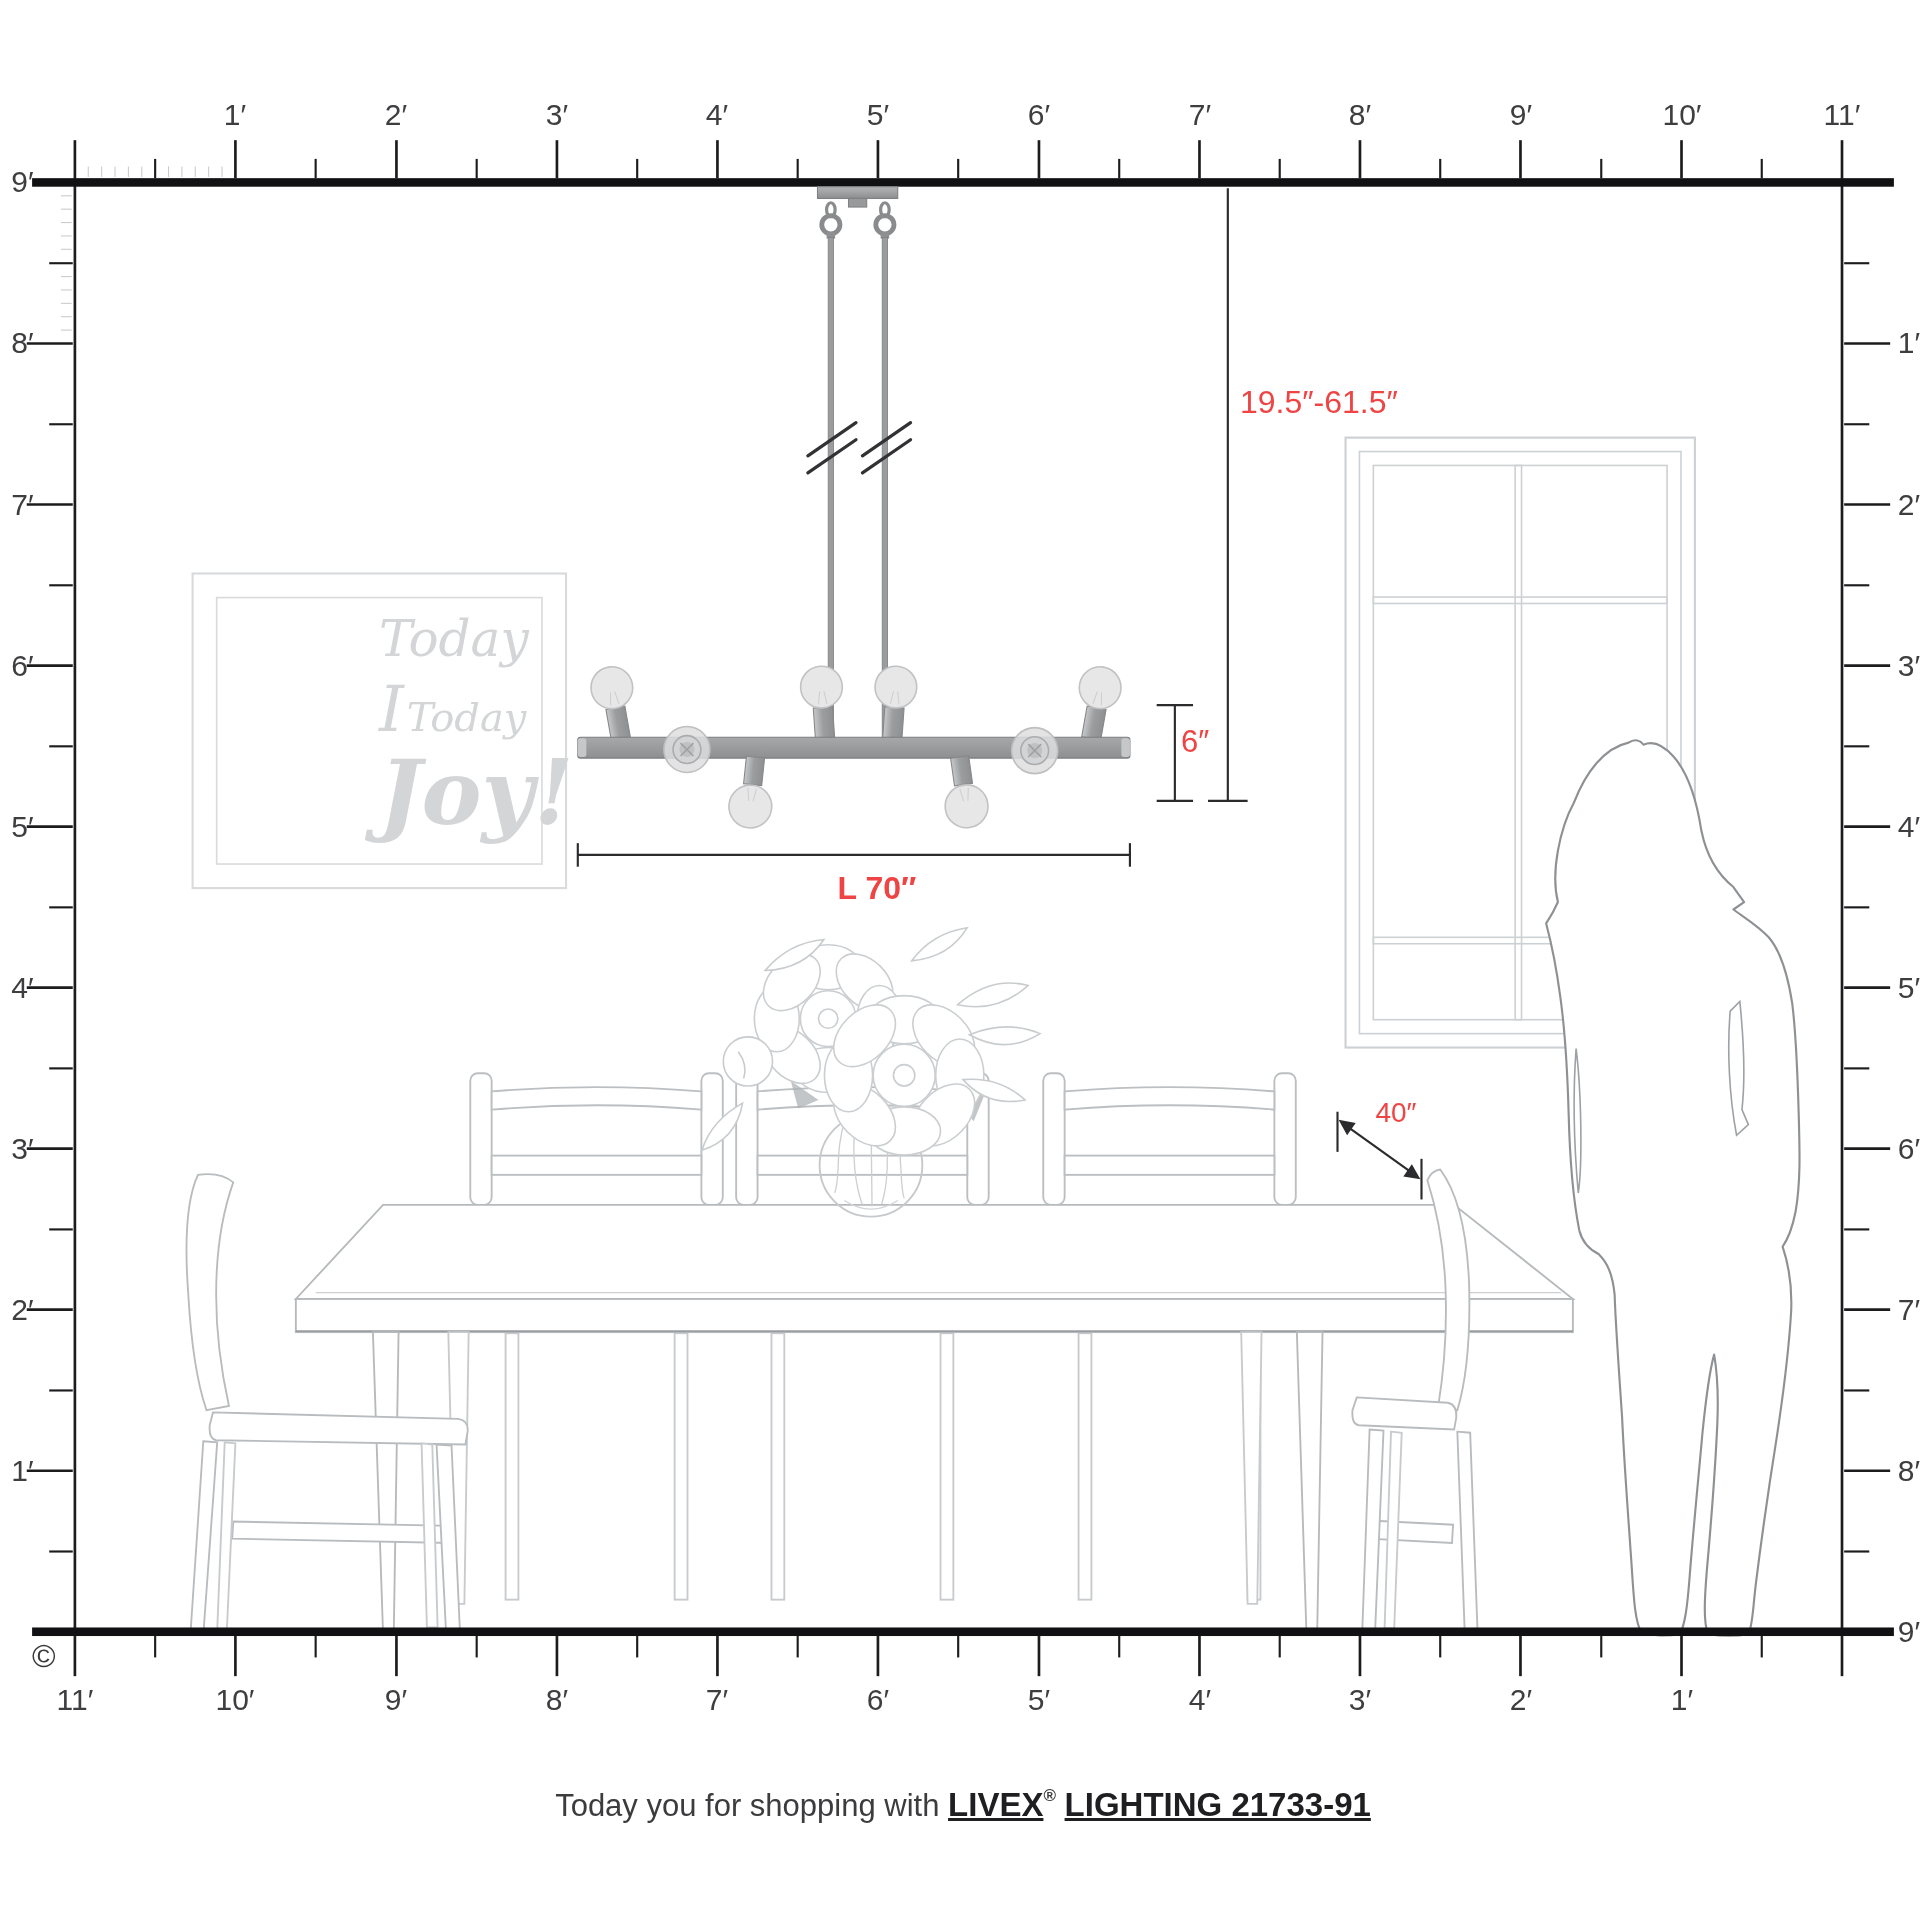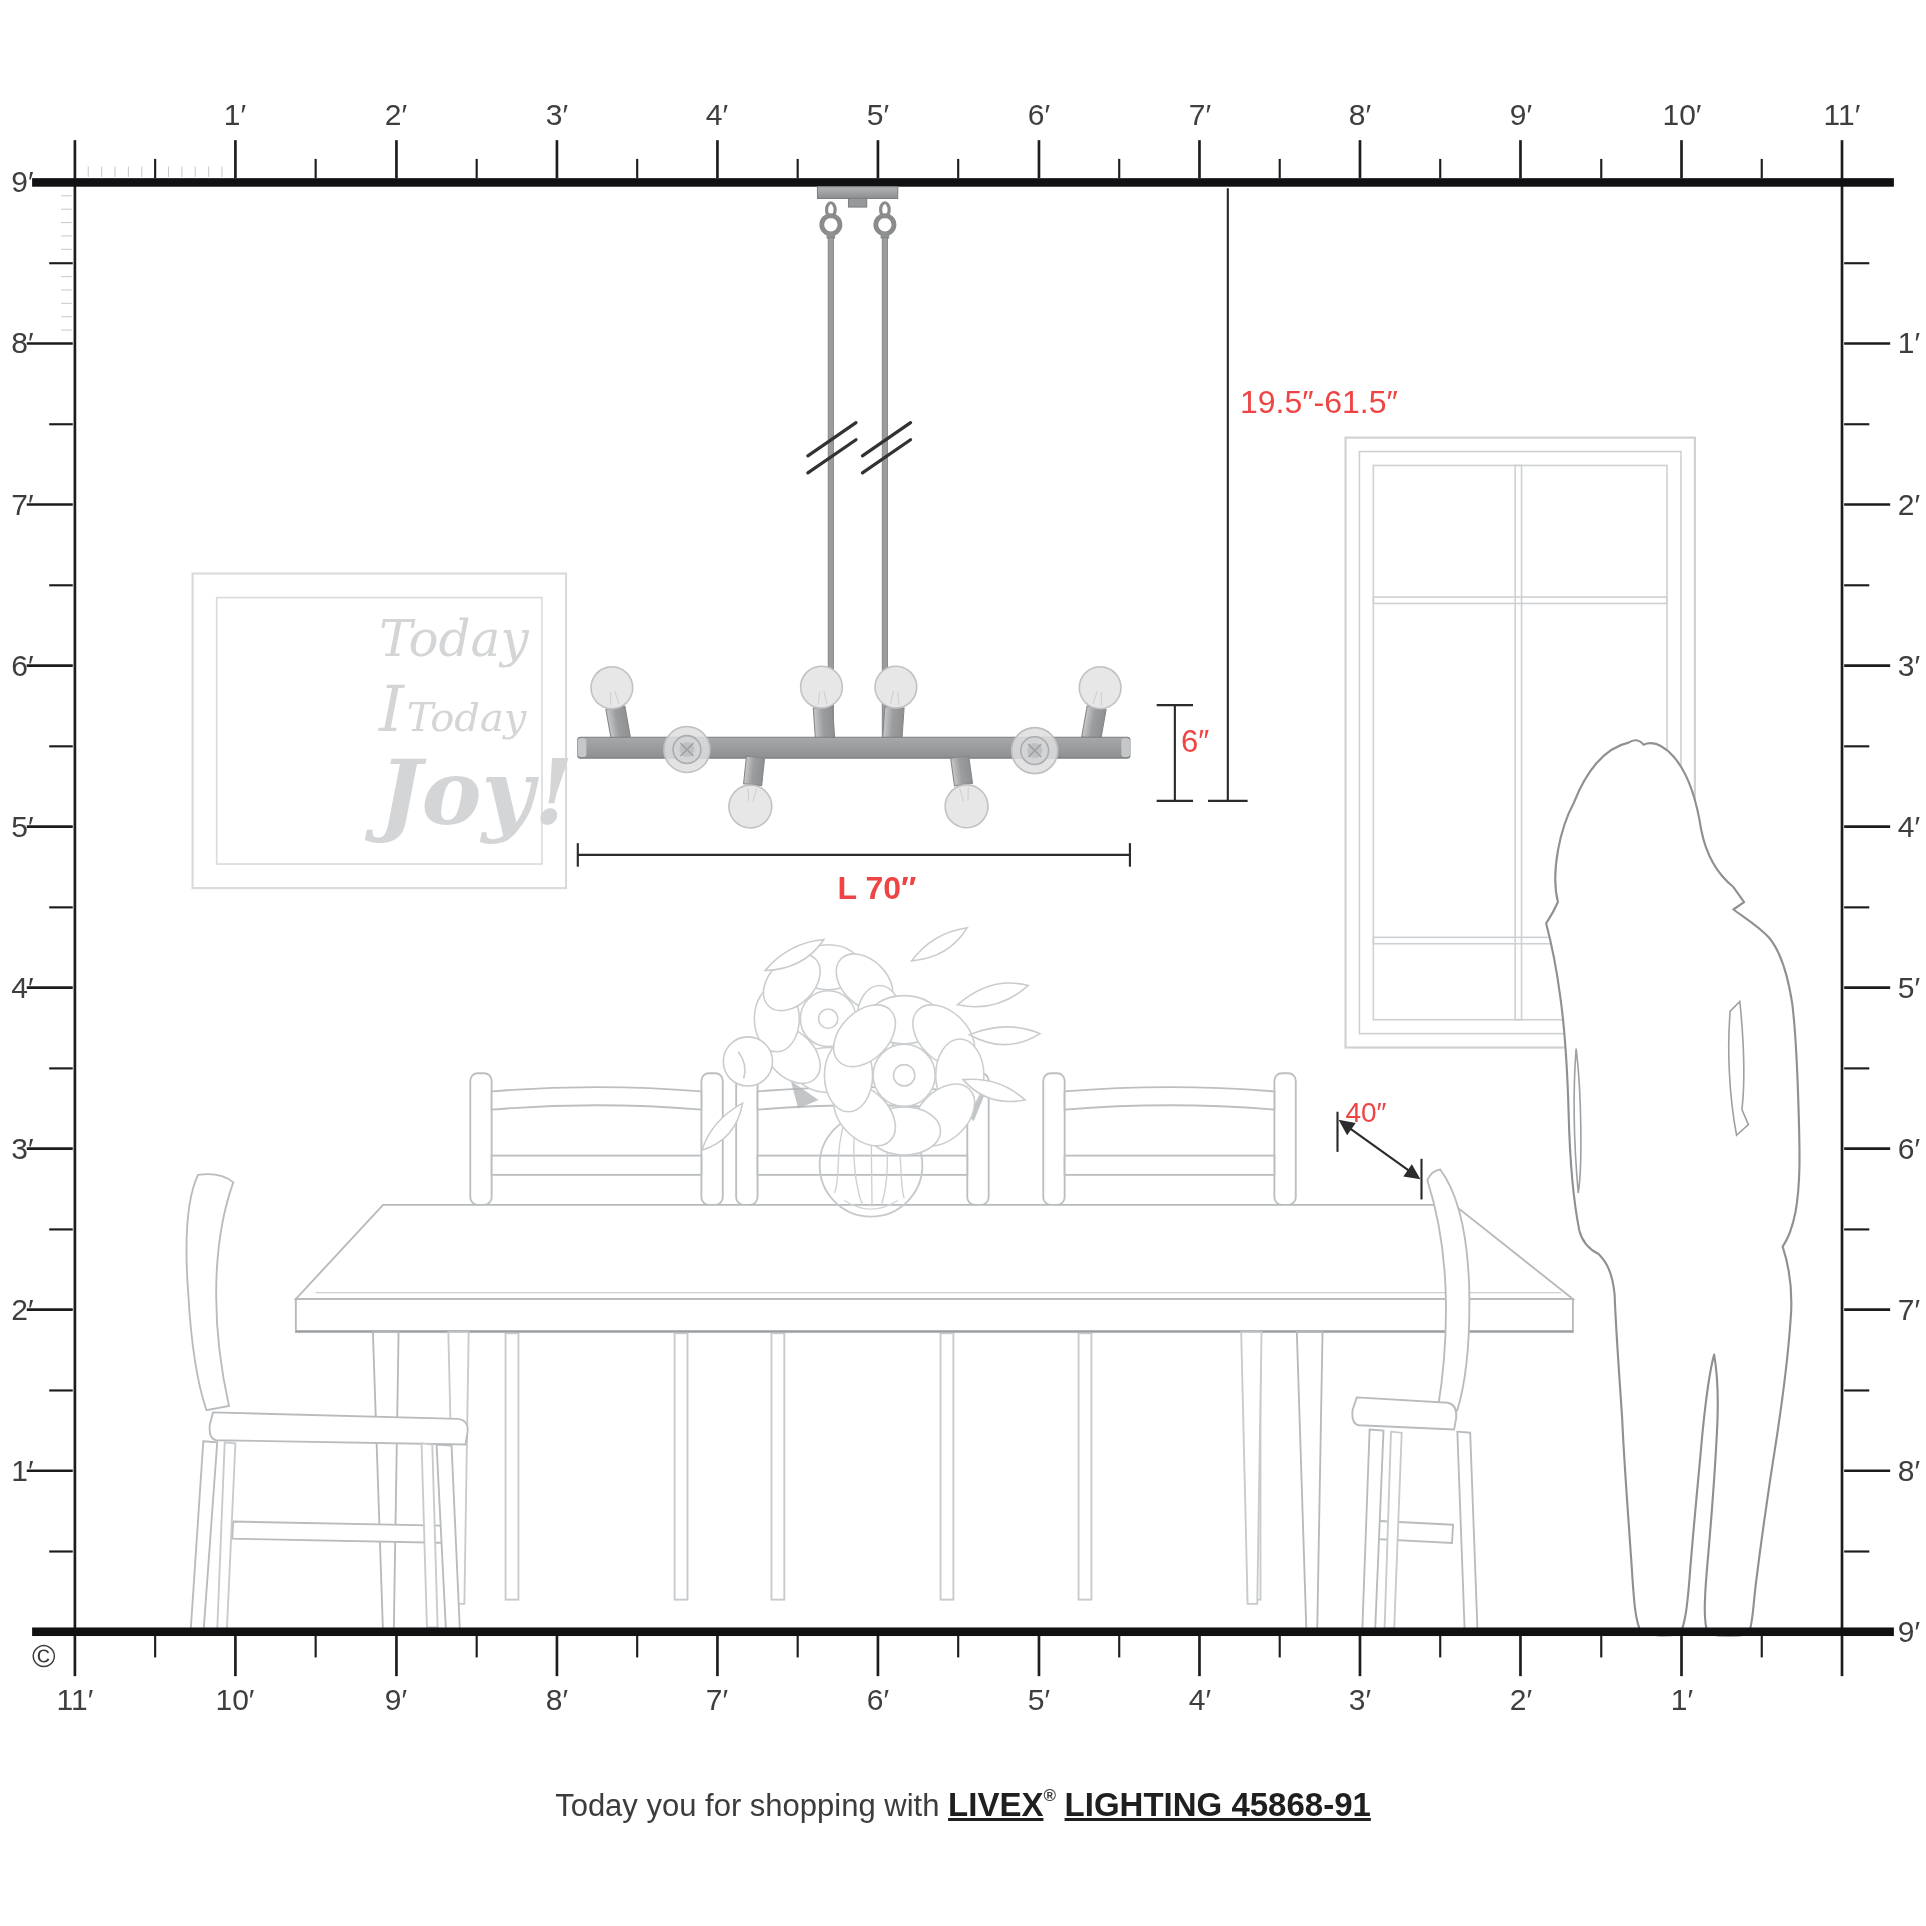--- a/index.html
+++ b/index.html
@@ -471,34 +471,34 @@
   <div class="lbl vcenter" style="left:1909px;top:827px">4′</div>
   <div class="lbl vcenter" style="left:1909px;top:988px">5′</div>
   <div class="lbl vcenter" style="left:1909px;top:1149px">6′</div>
   <div class="lbl vcenter" style="left:1909px;top:1310px">7′</div>
   <div class="lbl vcenter" style="left:1909px;top:1471px">8′</div>
   <div class="lbl vcenter" style="left:1909px;top:1632px">9′</div>
 
   <div class="dim" style="left:1240px;top:384px;">19.5″-61.5″</div>
   <div class="dim" style="left:1181px;top:724px;font-size:31px;">6″</div>
   <div class="dim center" style="left:877px;top:870px;font-weight:600;">L 70″</div>
-  <div class="dim center" style="left:1366px;top:1097px;font-size:28px;">40″</div>
+  <div class="dim center" style="left:1396px;top:1097px;font-size:28px;">40″</div>
 
   <div id="art-text">
     <div class="row" style="font-size:50px;">Today</div>
     <div class="row" style="margin-top:5.4px;">
       <span style="font-size:63px;">I</span>
       <span style="font-size:40px;">Today</span>
     </div>
     <div class="row" style="font-size:90px;font-weight:700;margin-top:-7.5px;">Joy!</div>
   </div>
 
   <div id="copyright">©</div>
 
   <div id="footer">
     <span>Today you for shopping with</span>
     <span> </span>
     <span class="bold">LIVEX</span><span class="reg-mark">®</span>
-    <span class="bold">LIGHTING 45868-91</span>
+    <span class="bold">LIGHTING 21733-91</span>
   </div>
 
 </div>
 
 
 </body></html>

